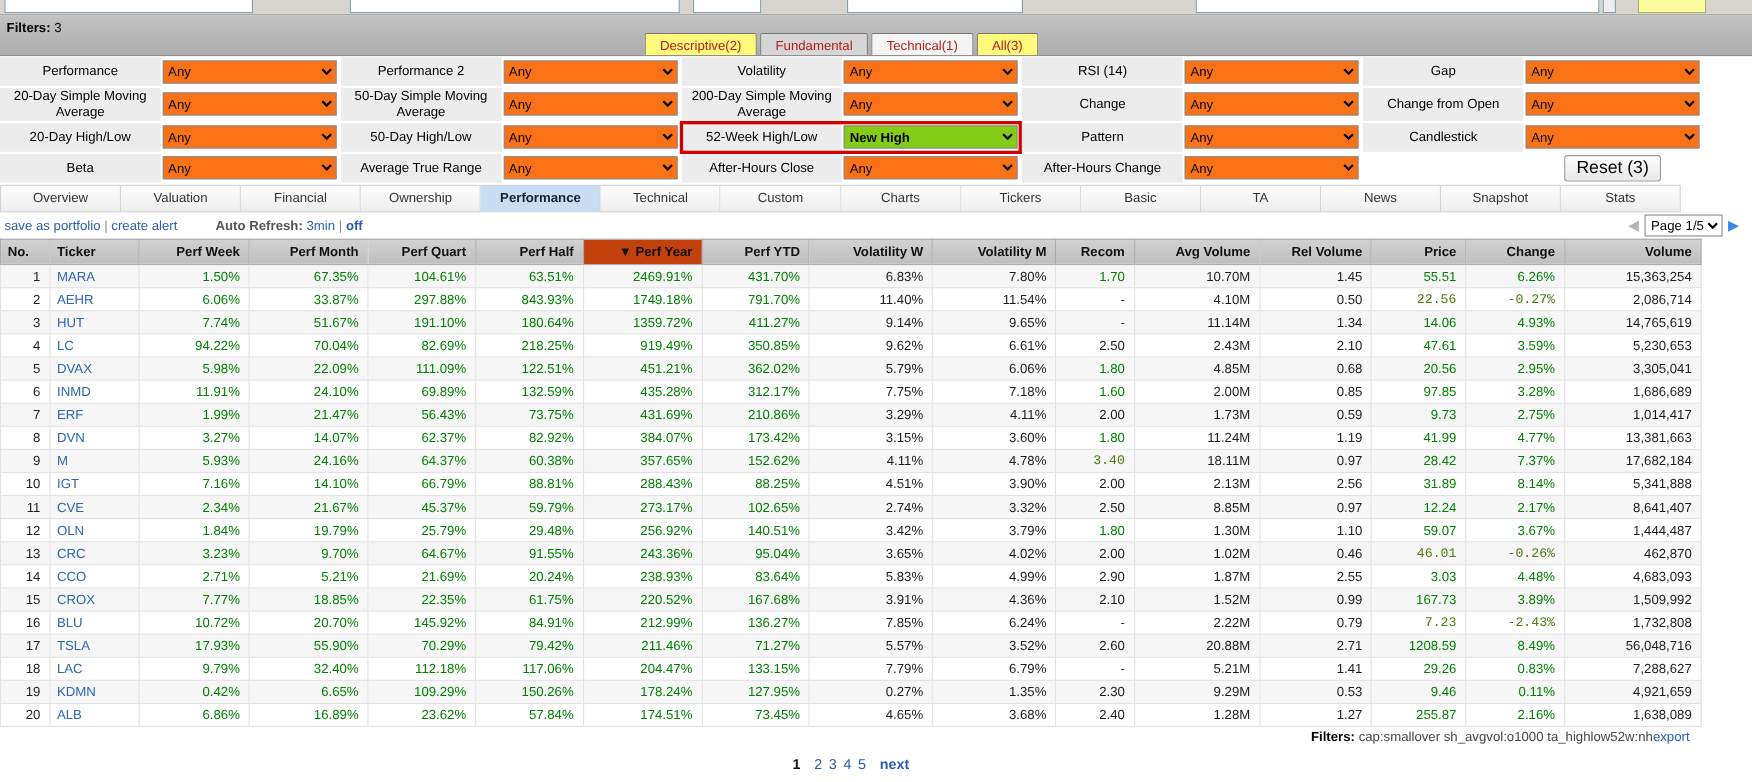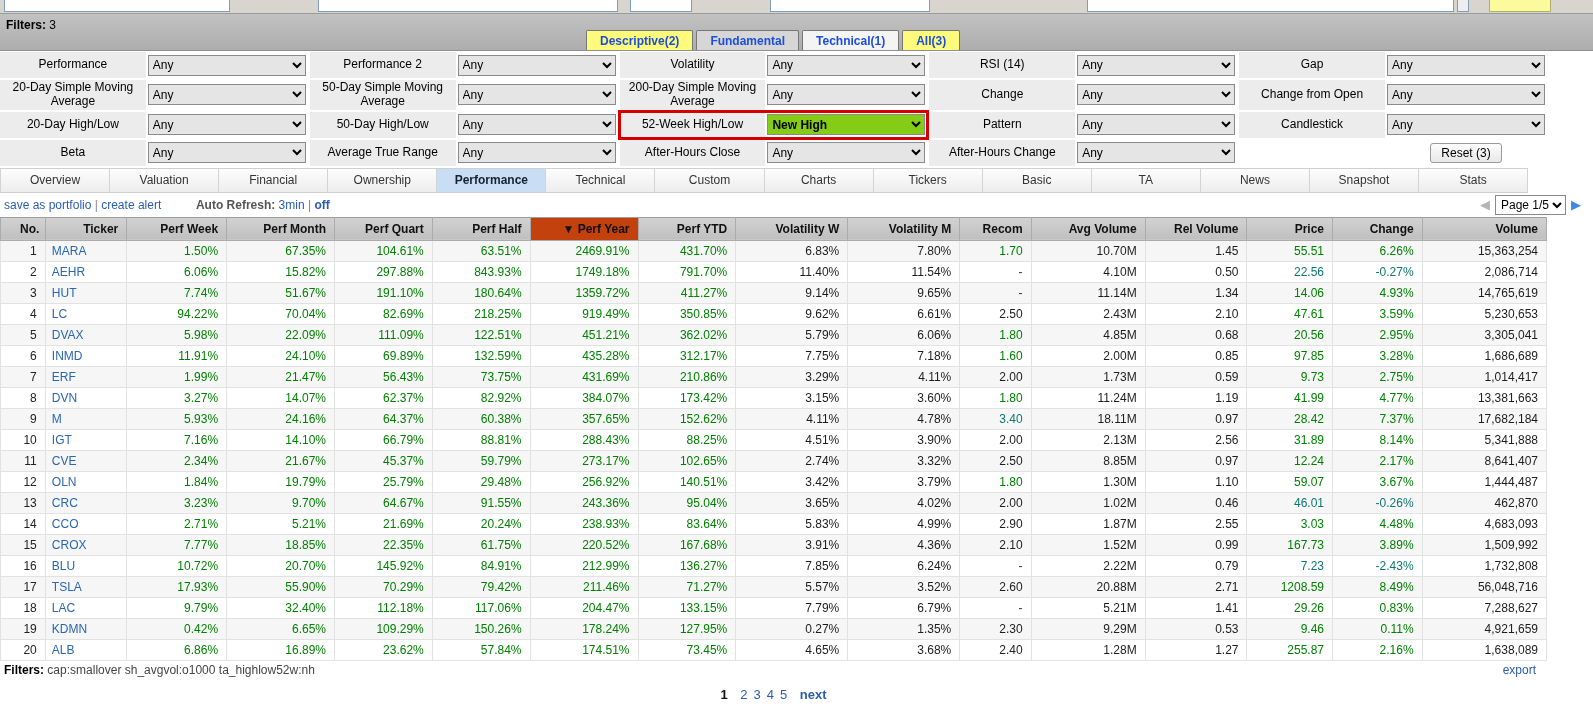--- a/index.html
+++ b/index.html
@@ -13,37 +13,37 @@
   
   .topstrip { position:relative; height:14px; background:#d8d5ce; border-bottom:1px solid #9a9a9a; }
   .topstrip .inpbit { position:absolute; top:-8px; height:20px; background:#fff; border:1px solid #7f9db9; }
   .topstrip .ylwbit { position:absolute; top:-8px; height:20px; background:#fbfb9e; border:1px solid #b0b06a; }
 
   
   .filterbar { position:relative; height:37px; background:linear-gradient(#c2c2c2,#adadad); border-bottom:1px solid #8f8f8f; }
   .filterbar .ftitle { position:absolute; left:6px; top:4px; font-weight:bold; color:#000; }
   .filterbar .fcount { font-weight:normal; }
   .ftabs { position:absolute; left:586px; bottom:0; display:flex; }
-  .ftab { border:1px solid #777; border-bottom:none; padding:3px 13px 2px 13px; font-weight:bold; color:#1d4ed8;
+  .ftab { border:1px solid #777; border-bottom:none; padding:3px 13px 2px 13px; font-weight:normal; color:#b91c1c;
           margin-right:3px; border-radius:2px 2px 0 0; cursor:pointer;text-align:center; }
   .ftab.yellow { background:#fdfa7c; }
   .ftab.gray   { background:#d6d6d6; }
   .ftab.white  { background:#f4f4f4; }
 
   
   .filtergrid { width:1547px; display:grid; grid-template-columns:repeat(5,1fr); gap:2px; background:#fff; padding:1px 0 2px 0; }
   .fcell { display:flex; align-items:stretch; min-height:26px; }
   .fcell .flabel { flex:1; background:#ececec; color:#000; display:flex; align-items:center; justify-content:center;
                    text-align:center; padding:1px 4px; line-height:1.15; }
   .fcell .flabel.empty { background:transparent; }
   .fcell .fctrl { width:162px; display:flex; align-items:center; justify-content:center; padding:1px 2px; }
-  .fcell select { width:158px; height:21px; font-size:12px; font-family:inherit; background:#e5e5e5; border:1px solid #8a8a8a; }
+  .fcell select { width:158px; height:21px; font-size:12px; font-family:inherit; background:#f97316; border:1px solid #8a8a8a; }
   .fcell.hl { outline:3px solid #d40000; outline-offset:-1px; }
   .fcell.hl select { background:#84cc16; font-weight:bold; }
-  .resetbtn { font-size:12px; font-family:inherit; padding:2px 10px; background:linear-gradient(#fdfdfd,#e8e8e8);
+  .resetbtn { font-size:16px; font-family:inherit; padding:2px 10px; background:linear-gradient(#fdfdfd,#e8e8e8);
               border:1px solid #9a9a9a; border-radius:3px; cursor:pointer; }
 
   
   .viewtabs { width:1528px; display:flex; border-top:1px solid #cfcfcf; border-bottom:1px solid #cfcfcf; background:#fff; }
   .vtab { flex:1; text-align:center; padding:4px 0 5px 0; color:#333; background:linear-gradient(#fdfdfd,#ededed);
           border-right:1px solid #d4d4d4; cursor:pointer; }
   .vtab:first-child { border-left:1px solid #d4d4d4; }
   .vtab.active { background:#c9def5; font-weight:bold; color:#123; }
 
   
@@ -60,34 +60,34 @@
   .pgarrow { font-size:13px; cursor:pointer; }
   .pgarrow.dis { color:#b5b5b5; }
   .pgarrow.en { color:#3d8ae5; }
   .pageselect { height:20px; font-size:12px; font-family:inherit; border:1px solid #8a8a8a; background:#fff;text-align:right; }
 
   
   table.data { width:1547px; border-collapse:collapse; table-layout:fixed; }
   table.data th { background:linear-gradient(#d2d2d2,#bfbfbf); font-weight:bold; color:#111; text-align:right;
                   padding:4px 8px 4px 2px; border:1px solid #ababab; border-top:1px solid #9c9c9c; white-space:nowrap; overflow:hidden; }
   table.data th.sorted { background:#c2410c; }
-  table.data th.l { text-align:right; padding-left:19px; }
+  table.data th.l { text-align:left; padding-left:6px; }
   table.data td { padding:3px 8px 3px 2px; text-align:right; border:1px solid #e2e2e2; border-top:none; white-space:nowrap; overflow:hidden; }
   table.data td.l { text-align:left; padding-left:6px; }
   table.data tbody tr:nth-child(odd)  { background:#f6f6f6; }
   table.data tbody tr:nth-child(even) { background:#ffffff; }
   .c-green { color:#008000; }
-  .c-red   { color:#0f766e; }
+  .c-red   { color:#4d7c0f;font-family:Liberation Mono, monospace; }
   .c-blk   { color:#1c1c1c; }
   .c-dim   { color:#333; }
   td .tick { color:#2a66b1; cursor:pointer; }
   td.no { color:#222; padding-right:4px; }
 
   
-  .footrow { width:1540px; display:flex; justify-content:space-between; align-items:flex-start; padding:2px 4px 0 4px; }
+  .footrow { width:1540px; display:flex; justify-content:flex-end; align-items:flex-start; padding:2px 4px 0 4px; }
   .footrow .flt-lbl { font-weight:bold; color:#000; }
   .footrow .flt-val { color:#444; }
   .pagination { text-align:center; width:1547px; margin-top:10px; font-size:13px; }
   .pagination span, .pagination a { margin:0 3px; }
   .pag-cur { font-weight:bold; color:#111; }
   .pag-next { font-weight:bold; }
 </style>
 </head>
 <body>
 
@@ -327,21 +327,21 @@
         <td class="c-blk">10.70M</td>
         <td class="c-blk">1.45</td>
         <td class="c-green">55.51</td>
         <td class="c-green">6.26%</td>
         <td class="c-blk">15,363,254</td>
       </tr>
       <tr>
         <td class="no">2</td>
         <td class="l"><span class="tick">AEHR</span></td>
         <td class="c-green">6.06%</td>
-        <td class="c-green">15.82%</td>
+        <td class="c-green">33.87%</td>
         <td class="c-green">297.88%</td>
         <td class="c-green">843.93%</td>
         <td class="c-green">1749.18%</td>
         <td class="c-green">791.70%</td>
         <td class="c-blk">11.40%</td>
         <td class="c-blk">11.54%</td>
         <td class="c-dim">-</td>
         <td class="c-blk">4.10M</td>
         <td class="c-blk">0.50</td>
         <td class="c-red">22.56</td>

